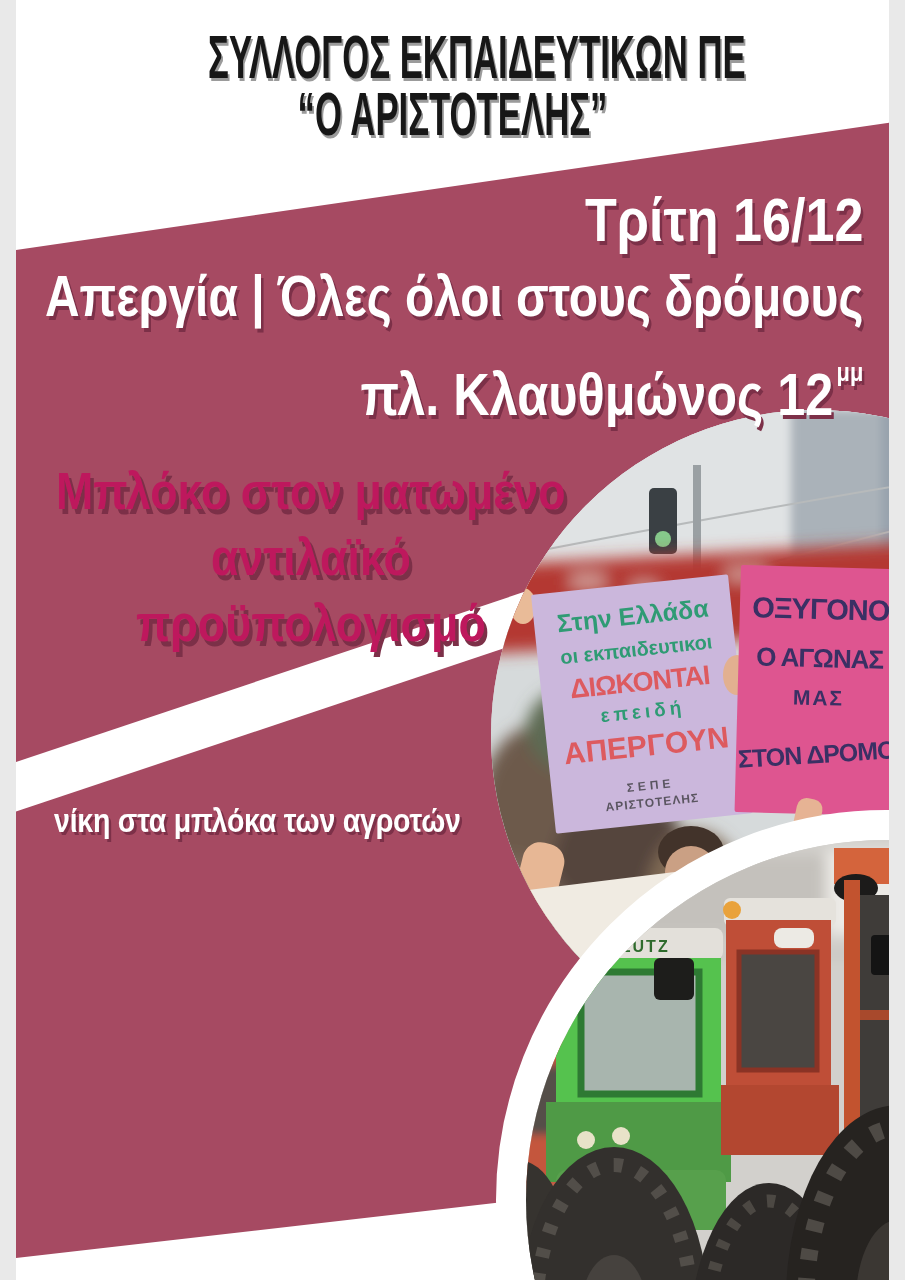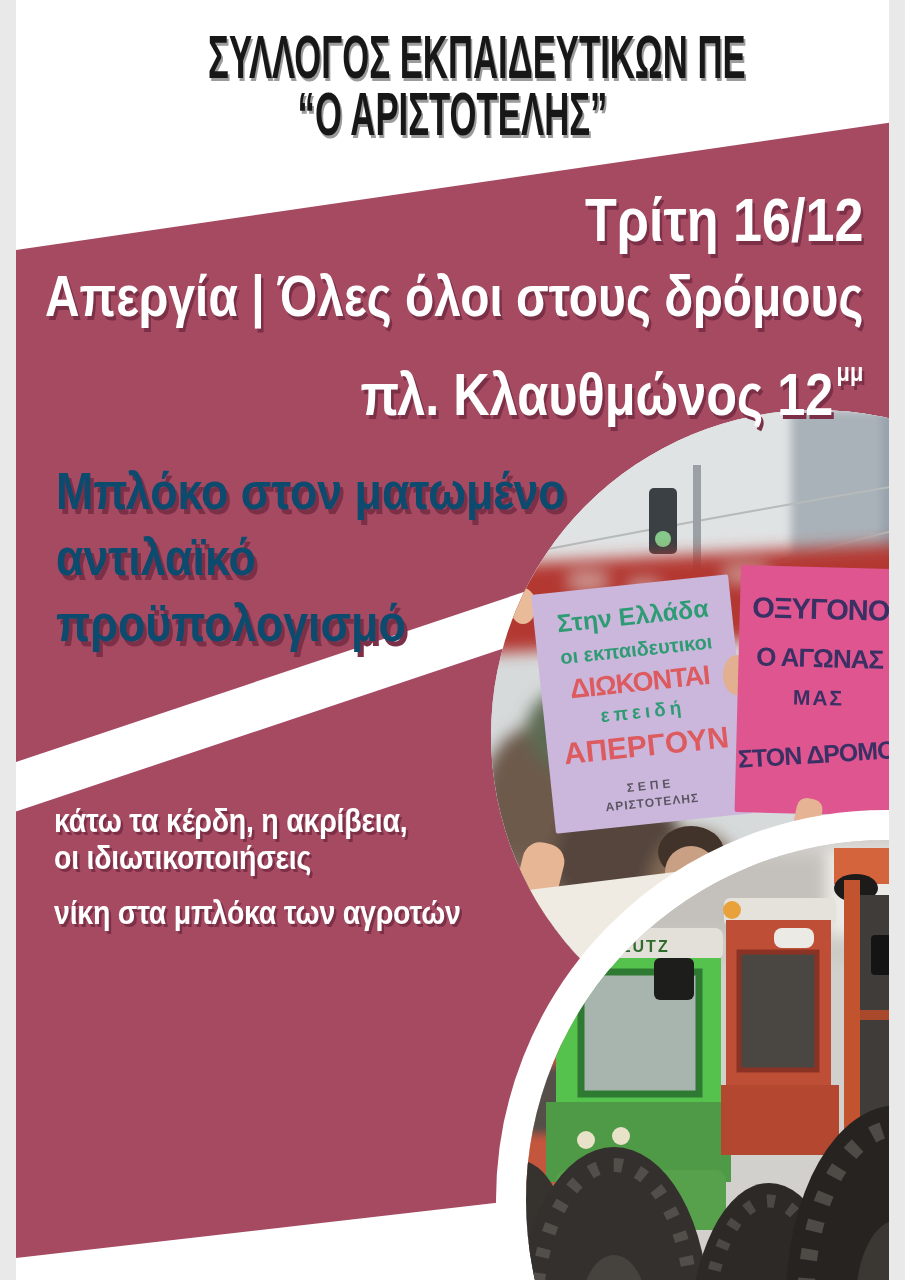--- a/index.html
+++ b/index.html
@@ -35,22 +35,22 @@
   
   .event{position:absolute;top:182px;right:26px;text-align:right;z-index:6;color:#fff;
     font-weight:bold;line-height:76px;white-space:nowrap;}
   .event .line{display:block;transform:scaleX(.84);transform-origin:100% 50%;
     text-shadow:3px 4px 0 var(--maroon-shadow,#7c3048);}
   .event .l1{font-size:62px;}
   .event .l2{font-size:57px;}
   .event .l3{font-size:60px;}
   .event sup{font-size:26px;vertical-align:34px;margin-left:4px;}
   
-  .slogan{position:absolute;top:458px;left:40px;z-index:6;color:#0c4a6e;font-weight:bold;
-    line-height:66px;}
+  .slogan{position:absolute;top:458px;left:40px;z-index:6;color:#be185d;font-weight:bold;
+    line-height:66px;text-align:center;}
   .slogan .line{display:block;font-size:52px;white-space:nowrap;
     transform:scaleX(.86);transform-origin:0 50%;
     text-shadow:4px 5px 0 var(--maroon-shadow,#7c3048);}
   
   .demands{position:absolute;top:802px;left:38px;z-index:6;color:#fff;font-weight:bold;
     list-style:none;margin:0;padding:0;}
   .demand{margin:0 0 18px 0;padding:0;}
   .demand .line{display:block;font-size:34px;line-height:37px;white-space:nowrap;
     transform:scaleX(.84);transform-origin:0 50%;letter-spacing:-.3px;
     text-shadow:3px 3px 0 var(--maroon-shadow,#7c3048);}
@@ -82,24 +82,20 @@
     <span class="line l3"><span>πλ. Κλαυθμώνος 12</span><sup>μμ</sup></span>
   </div>
 
   <div class="slogan">
     <span class="line">Μπλόκο στον ματωμένο</span>
     <span class="line">αντιλαϊκό</span>
     <span class="line">προϋπολογισμό</span>
   </div>
 
   <ul class="demands">
-    <li class="demand">
-      <span class="line">κάτω τα κέρδη, η ακρίβεια,</span>
-      <span class="line">οι ιδιωτικοποιήσεις</span>
-    </li>
     <li class="demand">
       <span class="line">νίκη στα μπλόκα των αγροτών</span>
     </li>
   </ul>
 
   <div class="photo photo-protest">
     <svg width="650" height="650" viewBox="0 0 650 650">
       <defs>
         <filter id="b4" x="-30%" y="-30%" width="160%" height="160%">
             <feGaussianBlur stdDeviation="4"></feGaussianBlur>

